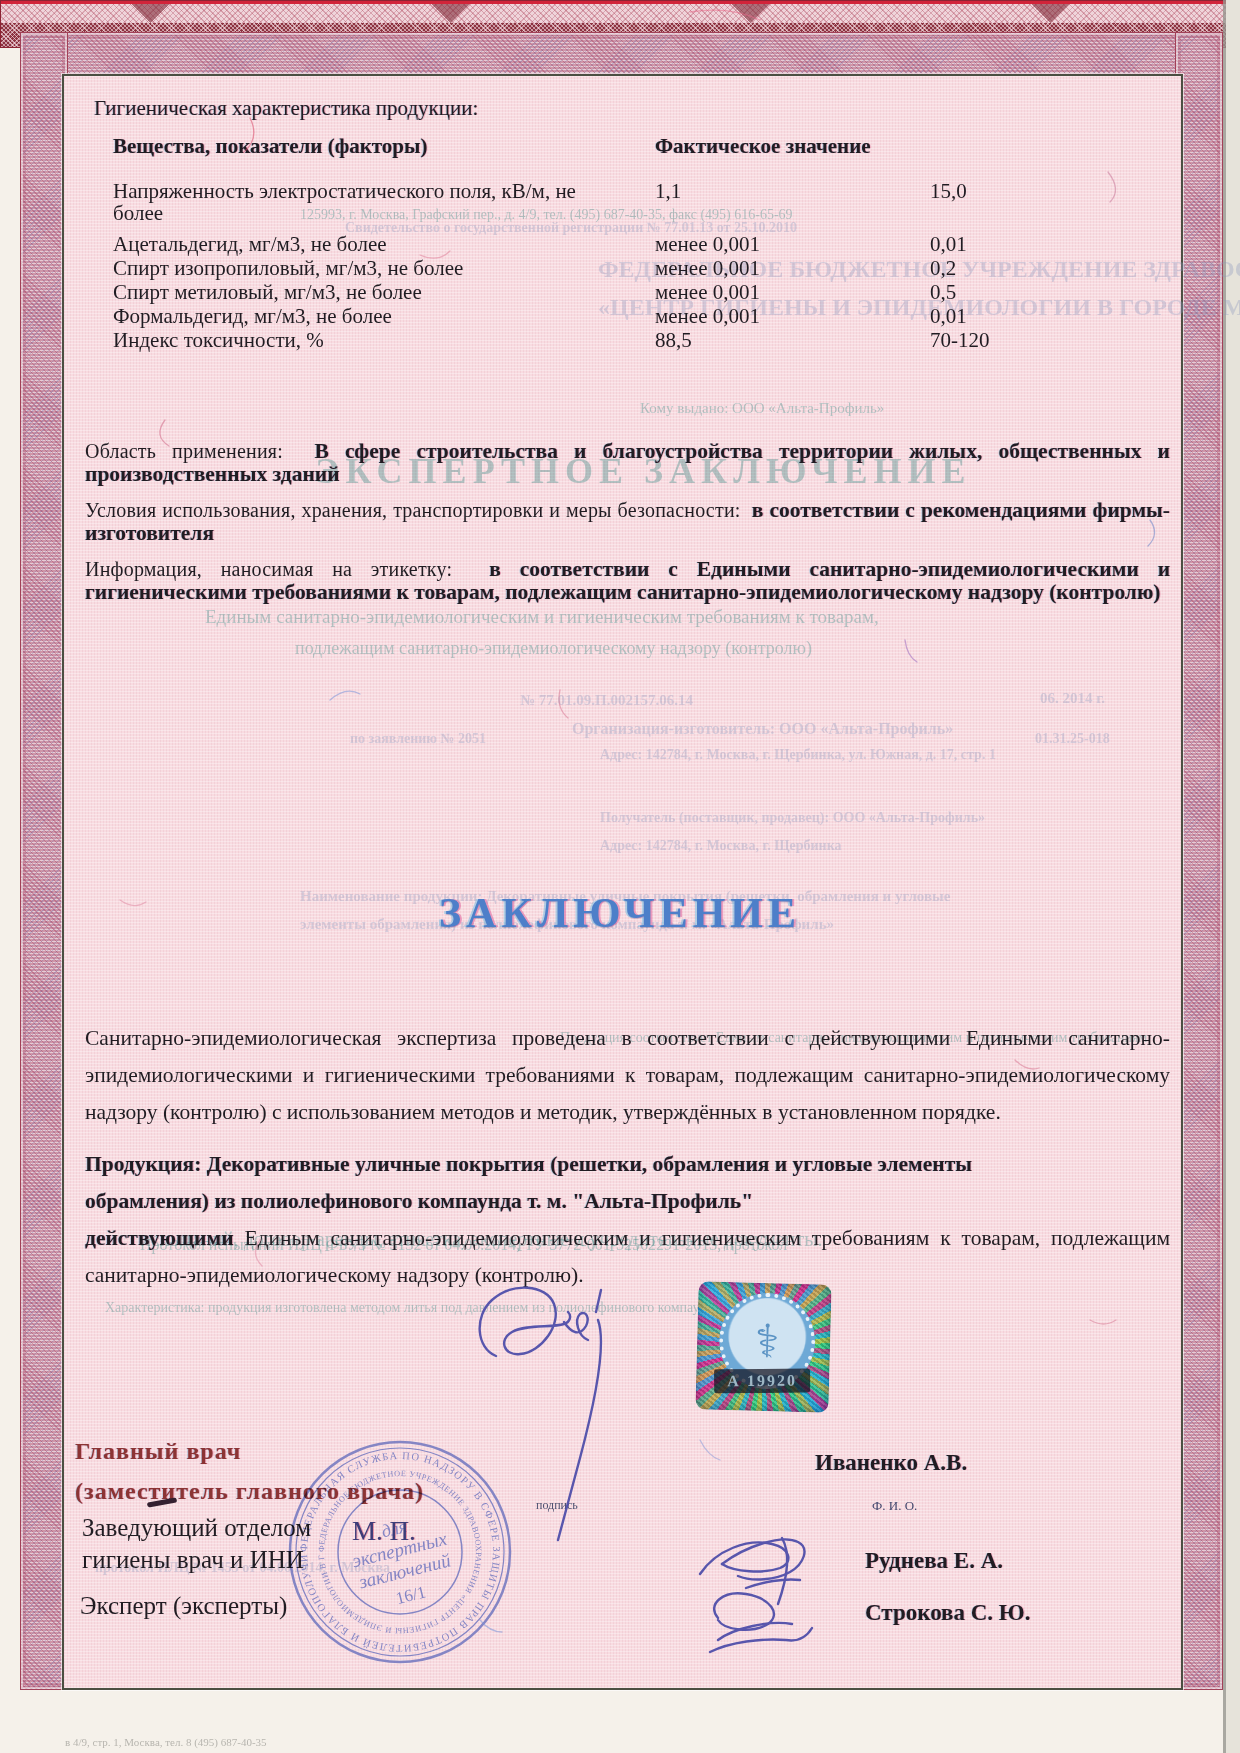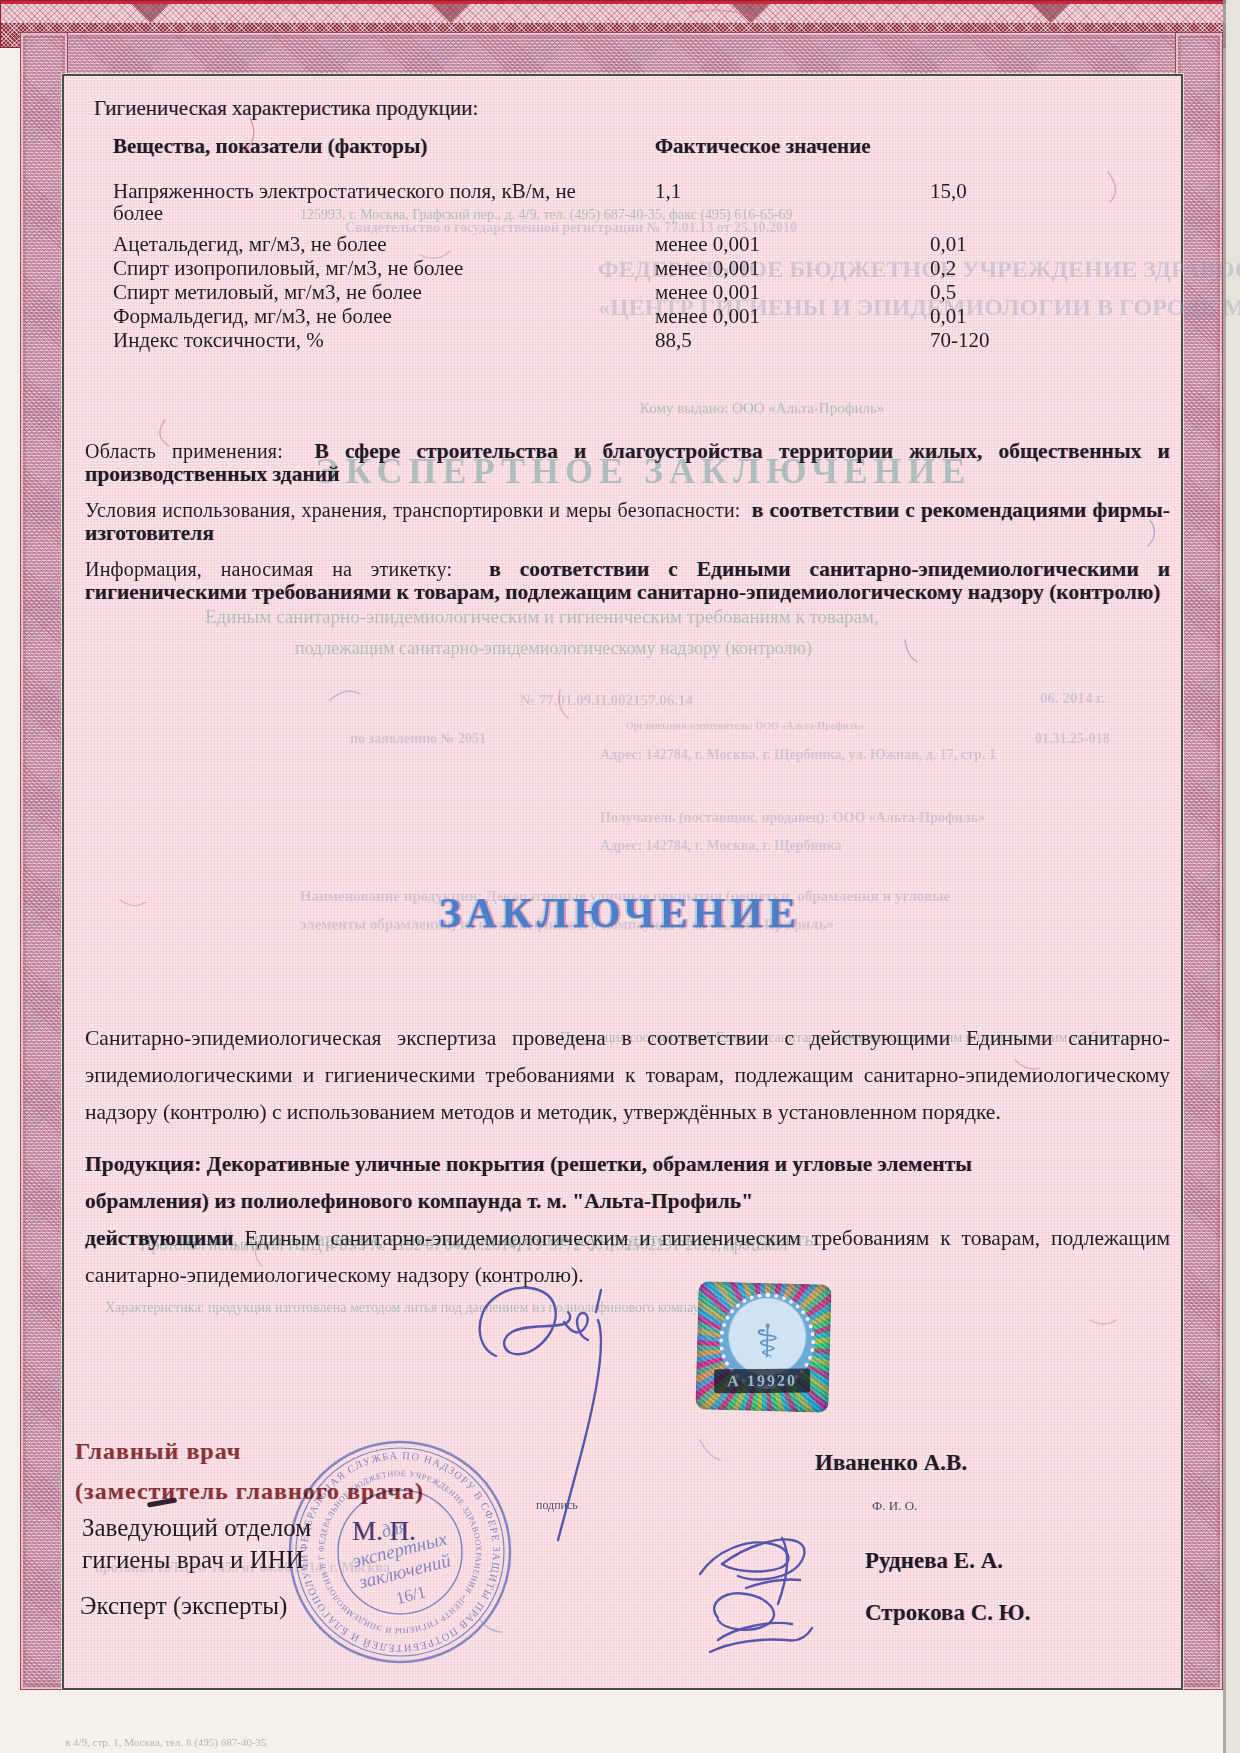--- a/index.html
+++ b/index.html
@@ -111,21 +111,21 @@
       <div class="ghost b" style="left: 598px; top: 256px; font-size: 24px; font-weight: 700;">ФЕДЕРАЛЬНОЕ БЮДЖЕТНОЕ УЧРЕЖДЕНИЕ ЗДРАВООХРАНЕНИЯ</div>
       <div class="ghost b" style="left: 598px; top: 294px; font-size: 24px; font-weight: 700;">«ЦЕНТР ГИГИЕНЫ И ЭПИДЕМИОЛОГИИ В ГОРОДЕ МОСКВЕ»</div>
       <div class="ghost r" style="left: 640px; top: 400px; font-size: 15px;">Кому выдано: ООО «Альта-Профиль»</div>
       <div class="ghost r" style="left: 315px; top: 450px; font-size: 36px; font-weight: 700; letter-spacing: 6px;">ЭКСПЕРТНОЕ ЗАКЛЮЧЕНИЕ</div>
       <div class="ghost r" style="left: 205px; top: 606px; font-size: 19px;">Единым санитарно-эпидемиологическим и гигиеническим требованиям к товарам,</div>
       <div class="ghost r" style="left: 295px; top: 638px; font-size: 18px;">подлежащим санитарно-эпидемиологическому надзору (контролю)</div>
       <div class="ghost b" style="left: 520px; top: 692px; font-size: 15px;">№ 77.01.09.П.002157.06.14</div>
       <div class="ghost b" style="left: 1040px; top: 690px; font-size: 15px;">06. 2014 г.</div>
       <div class="ghost b" style="left: 350px; top: 731px; font-size: 14px;">по заявлению №  2051</div>
       <div class="ghost b" style="left: 1035px; top: 731px; font-size: 14px;">01.31.25-018</div>
-      <div class="ghost b" style="left: 626px; top: 720px; font-size: 10px;">Организация-изготовитель: ООО «Альта-Профиль»</div>
+      <div class="ghost b" style="left: 572px; top: 720px; font-size: 16px;">Организация-изготовитель: ООО «Альта-Профиль»</div>
       <div class="ghost b" style="left: 600px; top: 747px; font-size: 14px;">Адрес: 142784, г. Москва, г. Щербинка, ул. Южная, д. 17, стр. 1</div>
       <div class="ghost b" style="left: 600px; top: 810px; font-size: 14px;">Получатель (поставщик, продавец): ООО «Альта-Профиль»</div>
       <div class="ghost b" style="left: 600px; top: 838px; font-size: 14px;">Адрес: 142784, г. Москва, г. Щербинка</div>
       <div class="ghost b" style="left: 300px; top: 888px; font-size: 15px;">Наименование продукции: Декоративные уличные покрытия (решетки, обрамления и угловые</div>
       <div class="ghost b" style="left: 300px; top: 916px; font-size: 15px;">элементы обрамления) из полиолефинового компаунда т. м. «Альта-Профиль»</div>
       <div class="ghost r" style="left: 560px; top: 1030px; font-size: 14px;">Продукция соответствует Единым санитарно-эпидемиологическим и гигиеническим требованиям</div>
       <div class="ghost r" style="left: 140px; top: 1236px; font-size: 16px;">Протокол испытаний ИЛЦ ФБУЗ № 5132 от 04.06.2014, ТУ 5772-001-52562291-2013, протокол</div>
       <div class="ghost r" style="left: 140px; top: 1228px; font-size: 20px;">испытаний, договор аренды, этикетка, экспертные и учредительные документы.</div>
       <div class="ghost r" style="left: 105px; top: 1300px; font-size: 14px;">Характеристика: продукция изготовлена методом литья под давлением из полиолефинового компаунда</div>
       <div class="ghost b" style="left: 95px; top: 1560px; font-size: 14px;">протокол ИЛЦ № 1453 от 04.06.2014, г. Москва</div>

